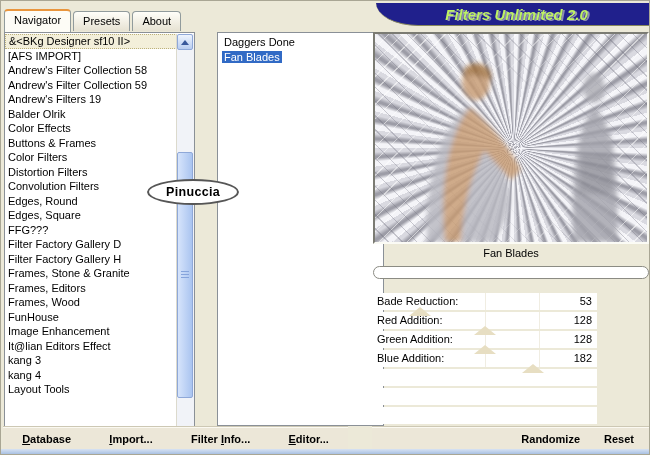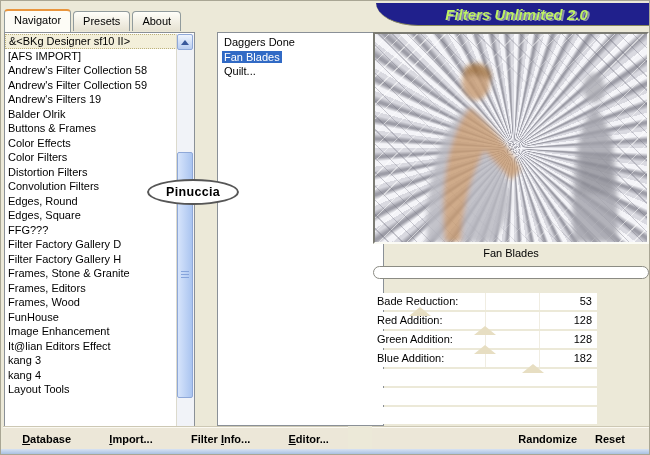--- a/index.html
+++ b/index.html
@@ -80,21 +80,21 @@
   .tick{position:absolute;top:0;bottom:0;width:1px;background:#f0ede2;}
   .tri{position:absolute;bottom:-6px;width:0;height:0;margin-left:-11px;
     border-left:11px solid transparent;border-right:11px solid transparent;
     border-bottom:9px solid #e7dec2;z-index:3;}
 
   
   .bar{position:absolute;top:426px;height:23px;background:#ece7d8;
     border-top:1px solid #fbf9f1;box-shadow:0 -1px 0 #cdc8b4;
     display:flex;align-items:center;font-weight:bold;font-size:11px;box-sizing:border-box;}
   #bar-left{left:2px;width:345px;justify-content:space-around;}
-  #bar-right{left:371px;width:277px;justify-content:flex-end;gap:18px;padding-right:24px;}
+  #bar-right{left:371px;width:277px;justify-content:flex-end;gap:24px;padding-right:15px;}
   .txtbtn{cursor:default;white-space:nowrap;}
 </style>
 </head>
 <body>
 
 <div id="window">
 
   <div id="tabs">
       <div class="tab active">Navigator</div>
       <div class="tab">Presets</div>
@@ -106,22 +106,22 @@
   </div>
 
   <div id="category-list" class="listbox">
     <div class="cat-items">
         <div class="list-item sel-soft">&amp;&lt;BKg Designer sf10 II&gt;</div>
         <div class="list-item">[AFS IMPORT]</div>
         <div class="list-item">Andrew's Filter Collection 58</div>
         <div class="list-item">Andrew's Filter Collection 59</div>
         <div class="list-item">Andrew's Filters 19</div>
         <div class="list-item">Balder Olrik</div>
+        <div class="list-item">Color Effects</div>
         <div class="list-item">Buttons &amp; Frames</div>
-        <div class="list-item">Color Effects</div>
         <div class="list-item">Color Filters</div>
         <div class="list-item">Distortion Filters</div>
         <div class="list-item">Convolution Filters</div>
         <div class="list-item">Edges, Round</div>
         <div class="list-item">Edges, Square</div>
         <div class="list-item">FFG???</div>
         <div class="list-item">Filter Factory Gallery D</div>
         <div class="list-item">Filter Factory Gallery H</div>
         <div class="list-item">Frames, Stone &amp; Granite</div>
         <div class="list-item">Frames, Editors</div>
@@ -142,21 +142,20 @@
       </div>
       <div class="sb-btn sb-down">
         <span class="arr-down"></span>
       </div>
     </div>
   </div>
 
   <div id="filter-list" class="listbox">
       <div class="filter-row"><span class="lab">Daggers Done</span></div>
       <div class="filter-row sel"><span class="lab">Fan Blades</span></div>
-      <div class="filter-row"><span class="lab">Quilt...</span></div>
     </div>
 
   <div id="watermark">
     <span>Pinuccia</span>
   </div>
 
   <div id="preview">
     <div class="fan"></div>
     <div class="quilt"></div>
     <svg id="figures" viewBox="0 0 272 208" width="272" height="208">

